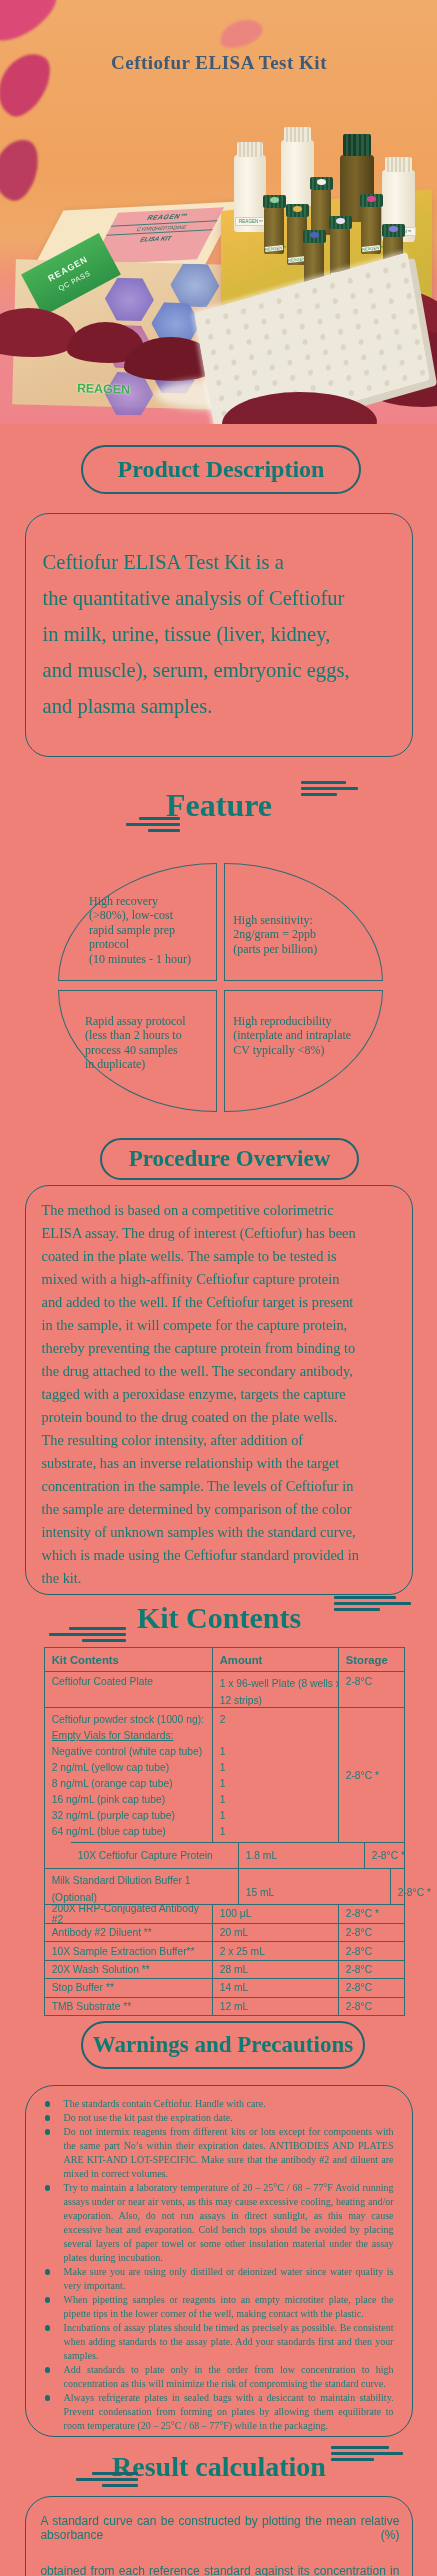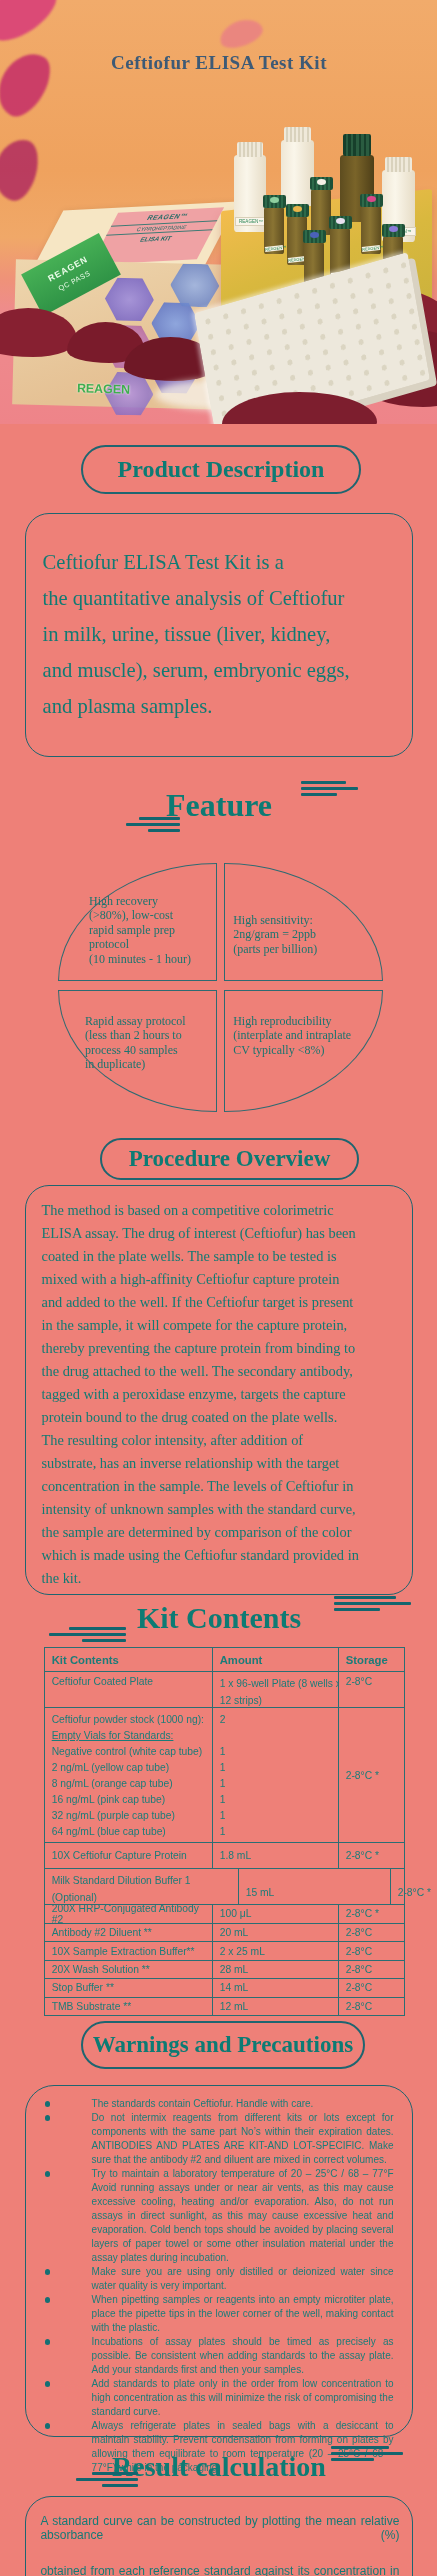--- a/index.html
+++ b/index.html
@@ -103,22 +103,22 @@
   .u{text-decoration:underline;}
   .vtop{justify-content:flex-start;padding-top:4.1px;}
   .vbot{justify-content:flex-end;padding-bottom:6.2px;}
   .kline2{line-height:16.5px;white-space:nowrap;}
 
   
   #warn-box{left:25px;top:2085px;width:388px;height:352px;border-radius:29px;}
   #warn-list{list-style:none;margin:0;padding:11.3px 18.5px 0 17.5px;}
   #warn-list li{display:flex;}
   .dot{flex:0 0 auto;width:5.7px;height:5.7px;border-radius:50%;background:#156f74;margin:4.1px 13.4px 0 1px;}
-  .btxt{flex:1;font-family:Liberation Sans, sans-serif;font-size:10px;line-height:14px;
-        color:#1b7c79;text-align:justify;margin-left:28px;}
+  .btxt{flex:1;font-family:Liberation Serif, serif;font-size:10px;line-height:14px;
+        color:#1b7c79;text-align:justify;}
 
   
   #result-box{left:25px;top:2496px;width:388px;height:222px;border-radius:26px;}
   .rline{position:absolute;left:14.4px;width:359px;font-family:"Liberation Sans",sans-serif;
         font-size:12px;color:#157a76;}
   .rjust{text-align:justify;text-align-last:justify;}
 </style>
 </head>
 <body>
 
@@ -282,22 +282,22 @@
         <div class="tline">mixed with a high-affinity Ceftiofur capture protein</div>
         <div class="tline">and added to the well. If the Ceftiofur target is present</div>
         <div class="tline">in the sample, it will compete for the capture protein,</div>
         <div class="tline">thereby preventing the capture protein from binding to</div>
         <div class="tline">the drug attached to the well. The secondary antibody,</div>
         <div class="tline">tagged with a peroxidase enzyme, targets the capture</div>
         <div class="tline">protein bound to the drug coated on the plate wells.</div>
         <div class="tline">The resulting color intensity, after addition of</div>
         <div class="tline">substrate, has an inverse relationship with the target</div>
         <div class="tline">concentration in the sample. The levels of Ceftiofur in</div>
+        <div class="tline">the sample are determined by comparison of the color</div>
         <div class="tline">intensity of unknown samples with the standard curve,</div>
-        <div class="tline">the sample are determined by comparison of the color</div>
         <div class="tline">which is made using the Ceftiofur standard provided in</div>
         <div class="tline">the kit.</div>
       </div>
   </div>
 
   <div class="heading" style="top:1601px;font-size:30px;"><span>Kit Contents</span></div>
   <div class="speed right" style="left:334px;top:1596px;width:77px;">
     <i style="width:62px;"></i>
       <i style="width:77px;"></i>
       <i style="width:46px;"></i>
@@ -338,21 +338,21 @@
           <div class="kline"></div>
           <div class="kline">1</div>
           <div class="kline">1</div>
           <div class="kline">1</div>
           <div class="kline">1</div>
           <div class="kline">1</div>
           <div class="kline">1</div>
         </div>
         <div class="kcell ci2">2-8°C *</div>
       </div>
-      <div class="krow" style="height: 26px;">
+      <div class="krow" style="height: 26px; margin-left: 26px;">
         <div class="kcell ci0">10X Ceftiofur Capture Protein</div>
         <div class="kcell ci1">1.8 mL</div>
         <div class="kcell ci2">2-8°C *</div>
       </div>
       <div class="krow" style="height: 36px; gap: 26px;">
         <div class="kcell ci0" style="justify-content: space-between; padding: 4.1px 0px 5.2px 6.7px;">
           <div class="kline2">Milk Standard Dilution Buffer 1</div>
           <div class="kline2">(Optional)</div>
         </div>
         <div class="kcell ci1 vbot">15 mL</div>
@@ -395,20 +395,24 @@
     </div>
 
   <div class="roundbox" id="warn-box">
     <ul id="warn-list">
         <li>
           <span class="dot"></span>
           <span class="btxt">The standards contain Ceftiofur. Handle with care.</span>
         </li>
         <li>
           <span class="dot"></span>
+          <span class="btxt">Do not use the kit past the expiration date.</span>
+        </li>
+        <li>
+          <span class="dot"></span>
           <span class="btxt">Do not intermix reagents from different kits or lots except for components with the same part No’s within their expiration dates. ANTIBODIES AND PLATES ARE KIT-AND LOT-SPECIFIC. Make sure that the antibody #2 and diluent are mixed in correct volumes.</span>
         </li>
         <li>
           <span class="dot"></span>
           <span class="btxt">Try to maintain a laboratory temperature of 20 – 25°C / 68 – 77°F Avoid running assays under or near air vents, as this may cause excessive cooling, heating and/or evaporation. Also, do not run assays in direct sunlight, as this may cause excessive heat and evaporation. Cold bench tops should be avoided by placing several layers of paper towel or some other insulation material under the assay plates during incubation.</span>
         </li>
         <li>
           <span class="dot"></span>
           <span class="btxt">Make sure you are using only distilled or deionized water since water quality is very important.</span>
         </li>

